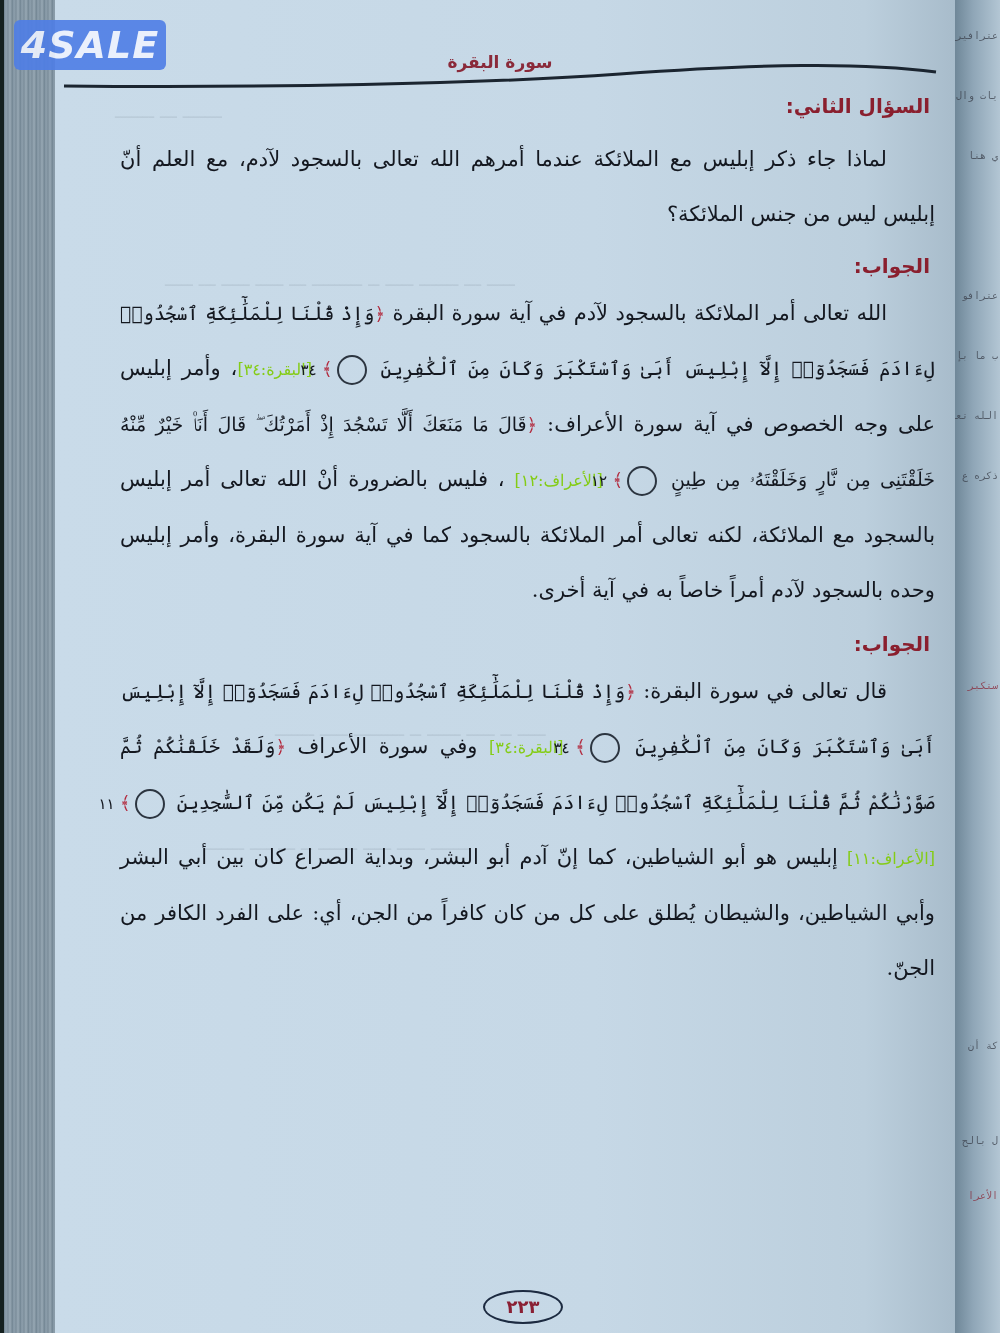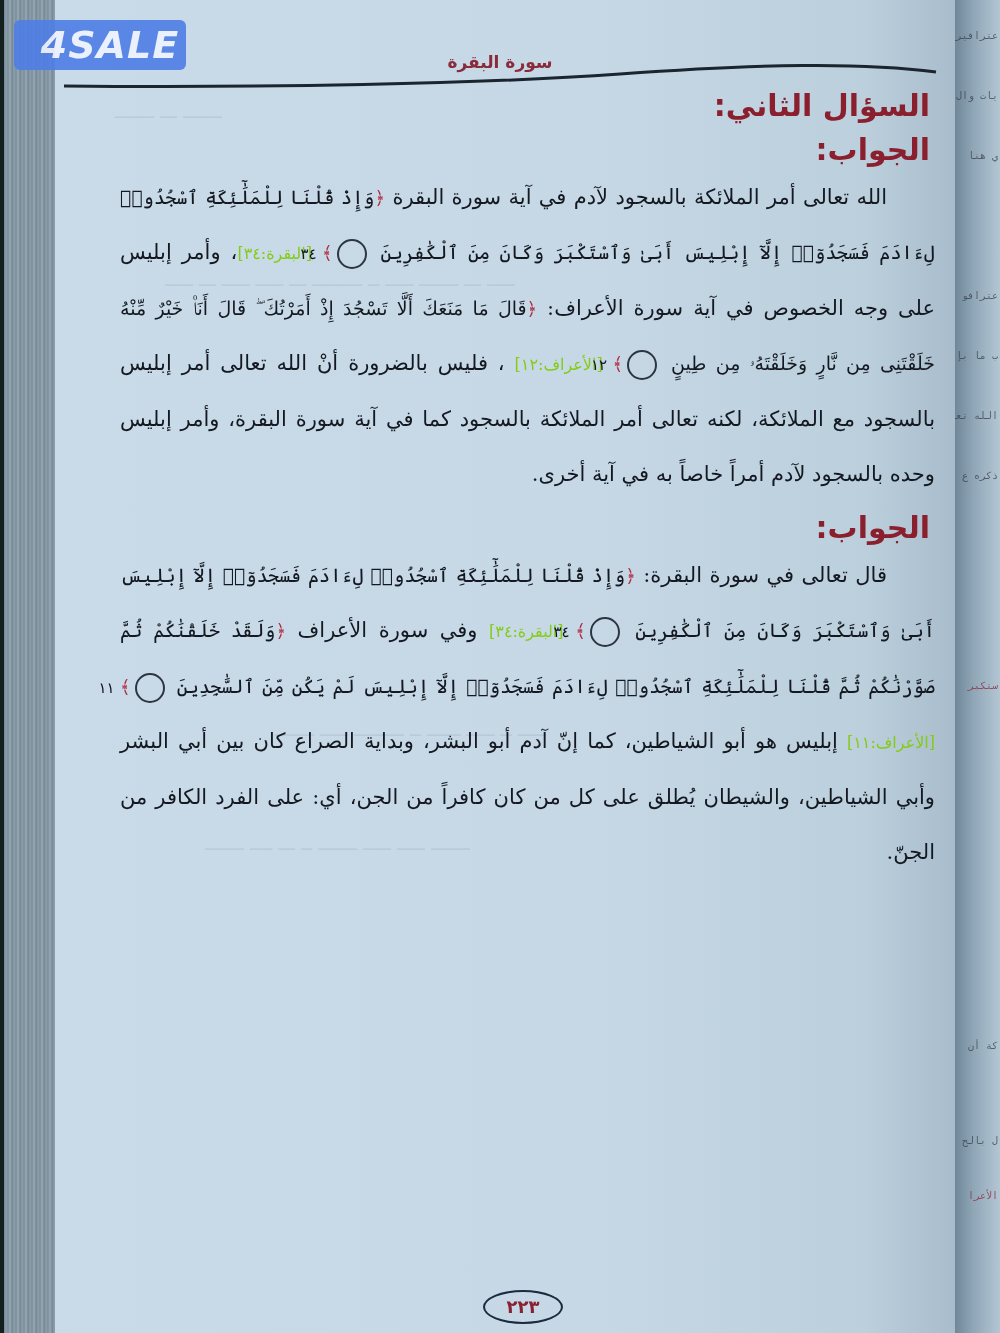--- a/index.html
+++ b/index.html
@@ -24,34 +24,34 @@
   }
   .next-page .ghost {
     position: absolute; right: 2px; font-size: 10px; color: #3a3f4a; direction: rtl;
     font-family: Liberation Mono, monospace; opacity: .75; white-space: nowrap;
   }
   .watermark {
     position: absolute; left: 14px; top: 20px; width: 152px; height: 50px;
     background: #4f7ee6; border-radius: 6px; opacity: .9;
     display: flex; align-items: center; justify-content: center;
     color: #eef3ff; font-family: "DejaVu Sans", sans-serif; font-weight: bold;
-    font-style: italic; font-size: 38px; letter-spacing: 1px; padding-left: 20px;
+    font-style: italic; font-size: 38px; letter-spacing: 1px;
   }
   .running-head {
     position: absolute; left: 400px; top: 52px; width: 200px; text-align: center;
     color: #8a2a3a; font-size: 17px; font-weight: bold; direction: rtl;
     font-family: "DejaVu Sans", sans-serif;
   }
   .head-rule { position: absolute; left: 60px; top: 58px; width: 880px; height: 40px; }
   .content {
     position: absolute; left: 120px; top: 86px; width: 815px; direction: rtl;
     color: #141820;
   }
   .heading {
-    color: #8a1f2e; font-weight: bold; font-size: 30px; line-height: 40px;
+    color: #8a1f2e; font-weight: bold; font-size: 20px; line-height: 40px;
     font-family: "DejaVu Sans", sans-serif; margin-right: 5px;
   }
   .para {
     font-size: 21px; line-height: 55px; text-align: justify; text-align-last: right;
     margin: 0;
   }
   .para.indent { text-indent: 48px; }
   .quran { font-size: 19px; }
   .bracket { color: #b2283c; font-size: 18px; }
   .ref { color: #84cc16; font-size: 16px; }
@@ -102,20 +102,21 @@
 
 <div class="running-head">سورة البقرة</div>
 
 <svg class="head-rule" viewBox="0 0 880 40">
   <path d="M4 28 C 200 30, 420 26, 560 16 C 700 6, 800 4, 876 14" stroke="#1b2530" stroke-width="3" fill="none"></path>
 </svg>
 
 <div class="content">
 
   <div class="heading">السؤال الثاني:</div>
+  <p class="para indent" style="margin-top:6px;">لماذا جاء ذكر إبليس مع الملائكة عندما أمرهم الله تعالى بالسجود لآدم، مع العلم أنّ إبليس ليس من جنس الملائكة؟</p>
   <div class="heading" style="margin-top:4px;">الجواب:</div>
   <p class="para indent">
     <span>الله تعالى أمر الملائكة بالسجود لآدم في آية سورة البقرة</span>
     <span class="bracket">﴿</span><span class="quran">وَإِذْ قُلْنَا لِلْمَلَٰٓئِكَةِ ٱسْجُدُوا۟ لِءَادَمَ فَسَجَدُوٓا۟ إِلَّآ إِبْلِيسَ أَبَىٰ وَٱسْتَكْبَرَ وَكَانَ مِنَ ٱلْكَٰفِرِينَ</span>
     <span class="ayah-num">٣٤</span><span class="bracket">﴾</span>
     <span class="ref">[البقرة:٣٤]</span><span>، وأمر إبليس على وجه الخصوص في آية سورة الأعراف:</span>
     <span class="bracket">﴿</span><span class="quran">قَالَ مَا مَنَعَكَ أَلَّا تَسْجُدَ إِذْ أَمَرْتُكَ ۖ قَالَ أَنَا۠ خَيْرٌ مِّنْهُ خَلَقْتَنِى مِن نَّارٍ وَخَلَقْتَهُۥ مِن طِينٍ</span>
     <span class="ayah-num">١٢</span><span class="bracket">﴾</span>
     <span class="ref">[الأعراف:١٢]</span>
     <span>، فليس بالضرورة أنْ الله تعالى أمر إبليس بالسجود مع الملائكة، لكنه تعالى أمر الملائكة بالسجود كما في آية سورة البقرة، وأمر إبليس وحده بالسجود لآدم أمراً خاصاً به في آية أخرى.</span>

